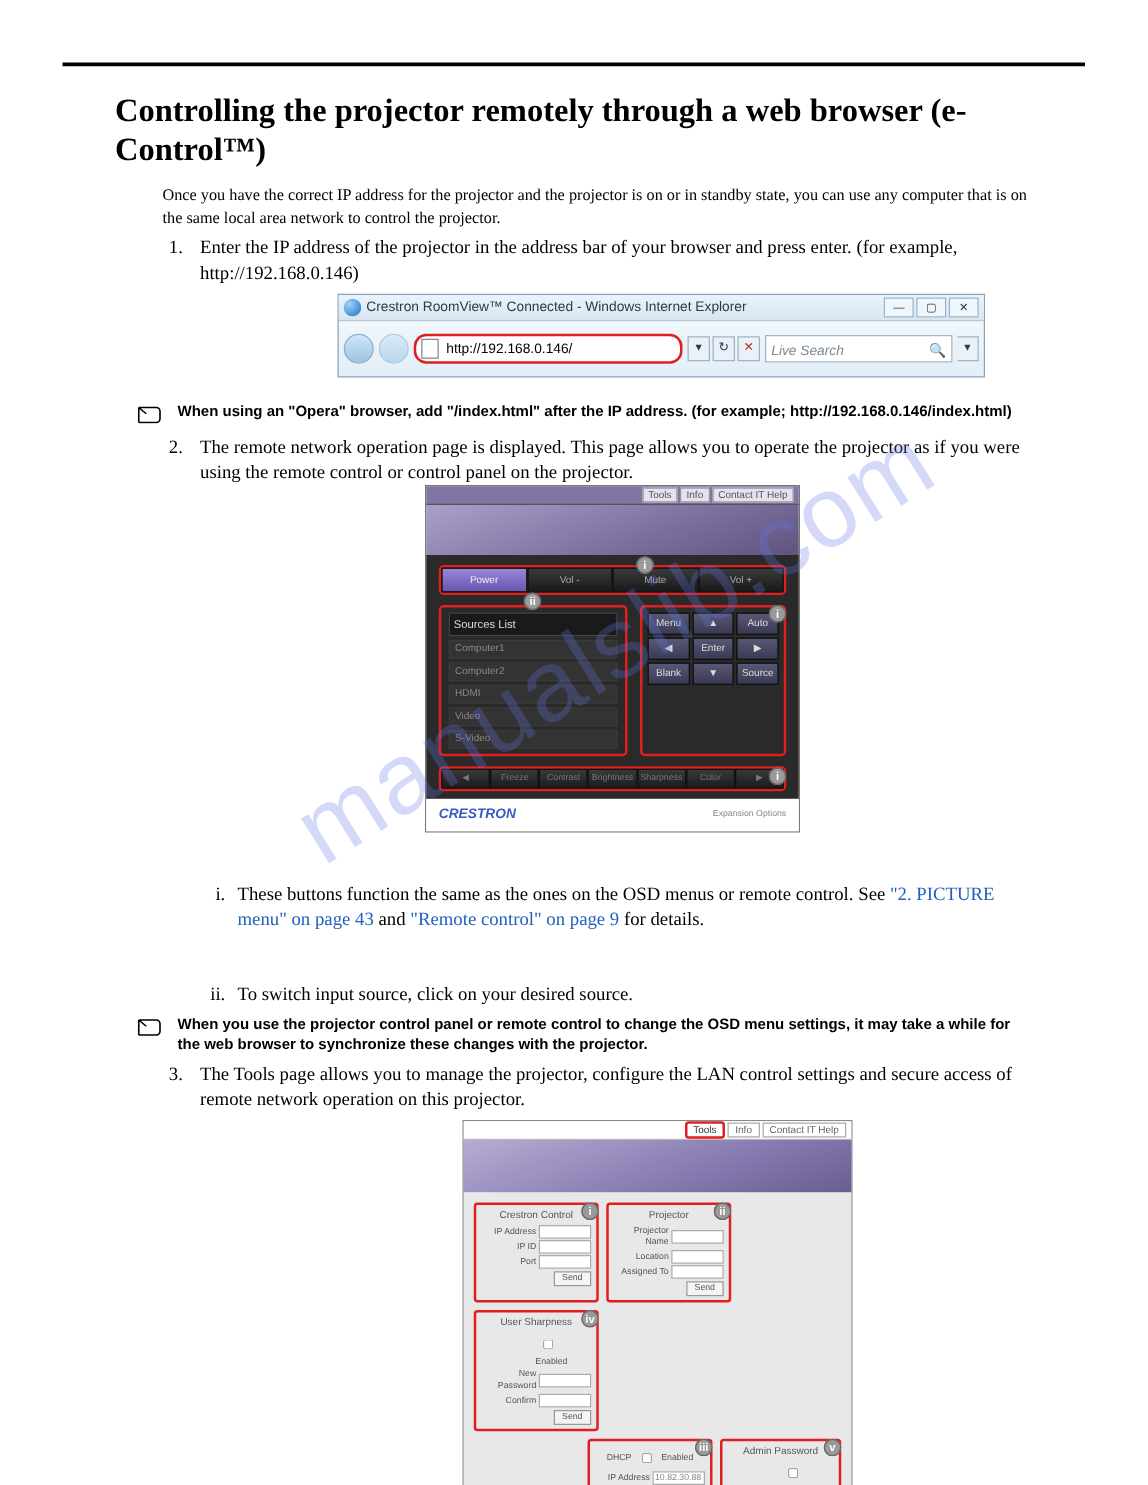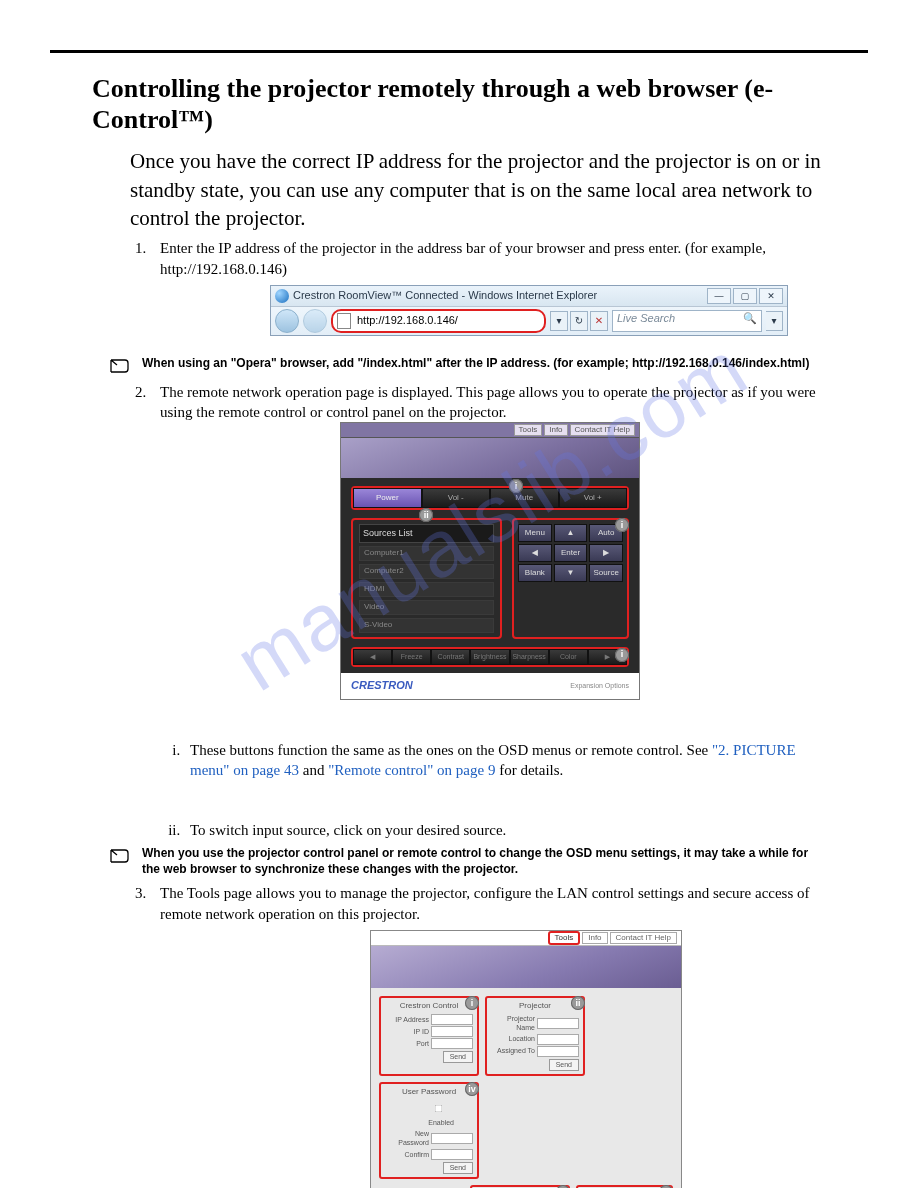--- a/index.html
+++ b/index.html
@@ -20,21 +20,21 @@
     border-top: 3px solid #000;
     margin: 0 0 20px 0;
   }
   h1.title {
     font-size: 26px;
     font-weight: bold;
     margin: 0 42px 12px 42px;
     line-height: 1.2;
   }
   p.body {
-    font-size: 21px;
+    font-size: 13px;
     margin: 6px 0 6px 80px;
     padding-right: 40px;
     line-height: 1.35;
   }
   ol.steps {
     font-size: 15px;
     margin: 6px 40px 0 100px;
     padding: 0;
   }
   ol.steps > li {
@@ -79,21 +79,21 @@
     background: radial-gradient(circle at 30% 30%, #9fd5ff, #1a6fbf);
     border-radius: 50%;
   }
   .browser .titlebar .spacer { flex: 1; }
   .browser .winbtn {
     width: 22px; height: 14px; border: 1px solid #9fb4c8;
     margin-left: 2px; background: #eef5fb; font-size: 9px;
     display: inline-flex; align-items: center; justify-content: center;
   }
   .browser .addrrow {
-    display: flex; align-items: center; height: 28px; padding: 0 4px; gap: 4px;
+    display: flex; align-items: center; height: 44px; padding: 0 4px; gap: 4px;
   }
   .browser .navbtn {
     width: 22px; height: 22px; border-radius: 50%;
     background: linear-gradient(#cfe6f8, #9dc3e0);
     border: 1px solid #8bb0cc;
   }
   .browser .addrbox {
     flex: 1; display: flex; align-items: center;
     border: 2px solid #e02020; border-radius: 10px;
     background: #fff; height: 20px; padding: 0 4px;
@@ -104,21 +104,21 @@
   }
   .browser .addrtext { flex: 1; font-size: 11px; color: #000; padding-left:2px; }
   .browser .midbtns { display:flex; gap:2px; }
   .browser .midbtn {
     width:16px; height:18px; border:1px solid #9fb4c8; background:#eaf2f8;
     font-size:10px; display:inline-flex; align-items:center; justify-content:center;
   }
   .browser .x { color:#b33; }
   .browser .searchbox {
     width: 140px; height: 20px; border: 1px solid #9fb4c8; background:#fff;
-    display:flex; align-items:flex-start; padding:0 4px; color:#7a8a99; font-style:italic;
+    display:flex; align-items:flex-end; padding:0 4px; color:#7a8a99; font-style:italic;
   }
   .browser .searchbox .mag { margin-left:auto; color:#4a87b6; font-style:normal; }
 
   
   .econ {
     width: 300px;
     margin-left: 180px;
   }
   .econ-wrap { position: relative; display:flex; align-items:flex-start; }
   .econ .frame {
@@ -407,21 +407,21 @@
                 </div>
               <div class="field">
                   <label>Assigned To</label>
                   <span class="inp"></span>
                 </div>
               <div class="send"><span class="sbtn">Send</span></div>
             </div>
 
             <div class="box" style="width:88px">
               <span class="badge" style="top:-2px; right:-2px;">iv</span>
-              <div class="title">User Password</div>
+              <div class="title">User Sharpness</div>
               <div class="field">
                   <label></label>
                   <span style="font-size:7px"><input type="checkbox" style="transform: scale(0.6); vertical-align: middle;"> <span>Enabled</span></span>
                 </div>
               <div class="field">
                   <label>New Password</label>
                   <span class="inp"></span>
                 </div>
               <div class="field">
                   <label>Confirm</label>

